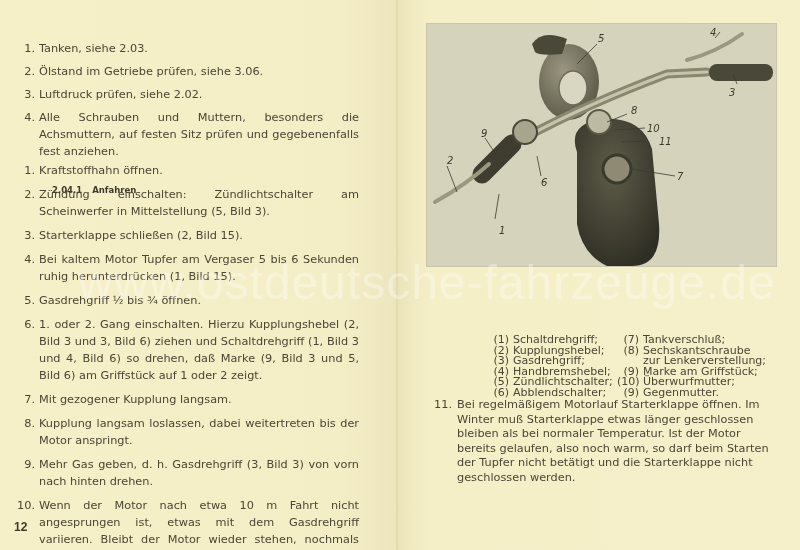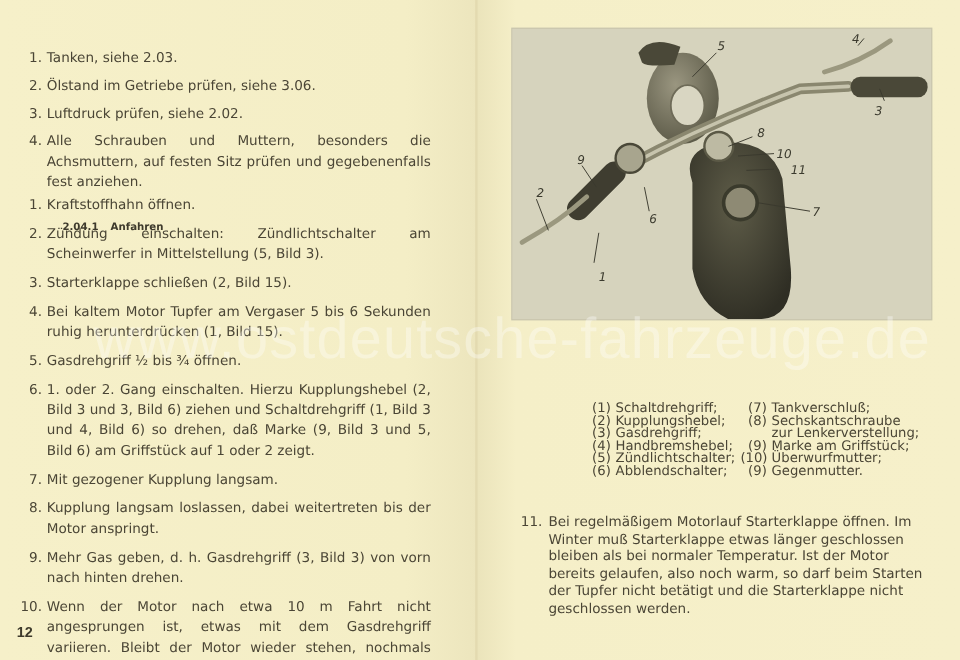--- a/index.html
+++ b/index.html
@@ -38,21 +38,21 @@
   .photo svg { width:100%; height:100%; display:block; }
 
   .caption { position:absolute; left:420px; top:286px; width:362px; text-align:center; font-size:8.3px; font-weight:bold; line-height:14px; color:#3e3a2c; }
 
   .legend { position:absolute; top:335px; font-size:11px; line-height:10.5px; color:#4a4535; }
   .legend-left { left:487px; }
   .legend-right { left:617px; }
   .legend .row { white-space:nowrap; }
   .legend .k { display:inline-block; width:22px; text-align:right; margin-right:4px; }
 
-  .list3 { position:absolute; left:430px; top:428px; width:345px; margin:0; padding:0; list-style:none; }
+  .list3 { position:absolute; left:430px; top:398px; width:345px; margin:0; padding:0; list-style:none; }
   .list3 li { position:relative; padding-left:27px; font-size:11.3px; line-height:14.5px; color:#4a4535; }
   .list3 li .n { position:absolute; left:0; top:0; width:22px; text-align:right; }
 
   .watermark { position:absolute; left:78px; top:255px; font-size:48px; font-family:Liberation Sans, sans-serif; color:rgba(255,255,255,0.35); letter-spacing:1px; white-space:nowrap; pointer-events:none; }
 </style>
 </head>
 <body>
 
 <div class="page page-left">
 

